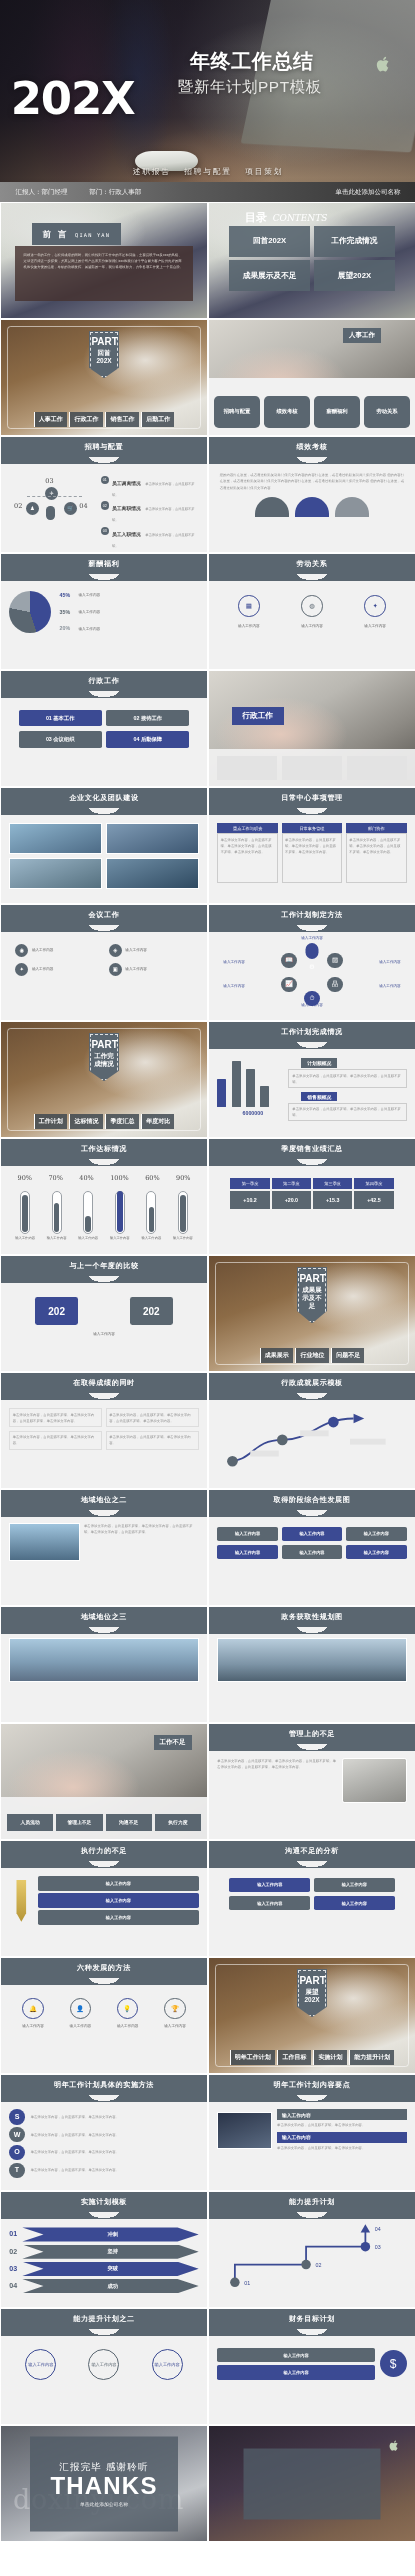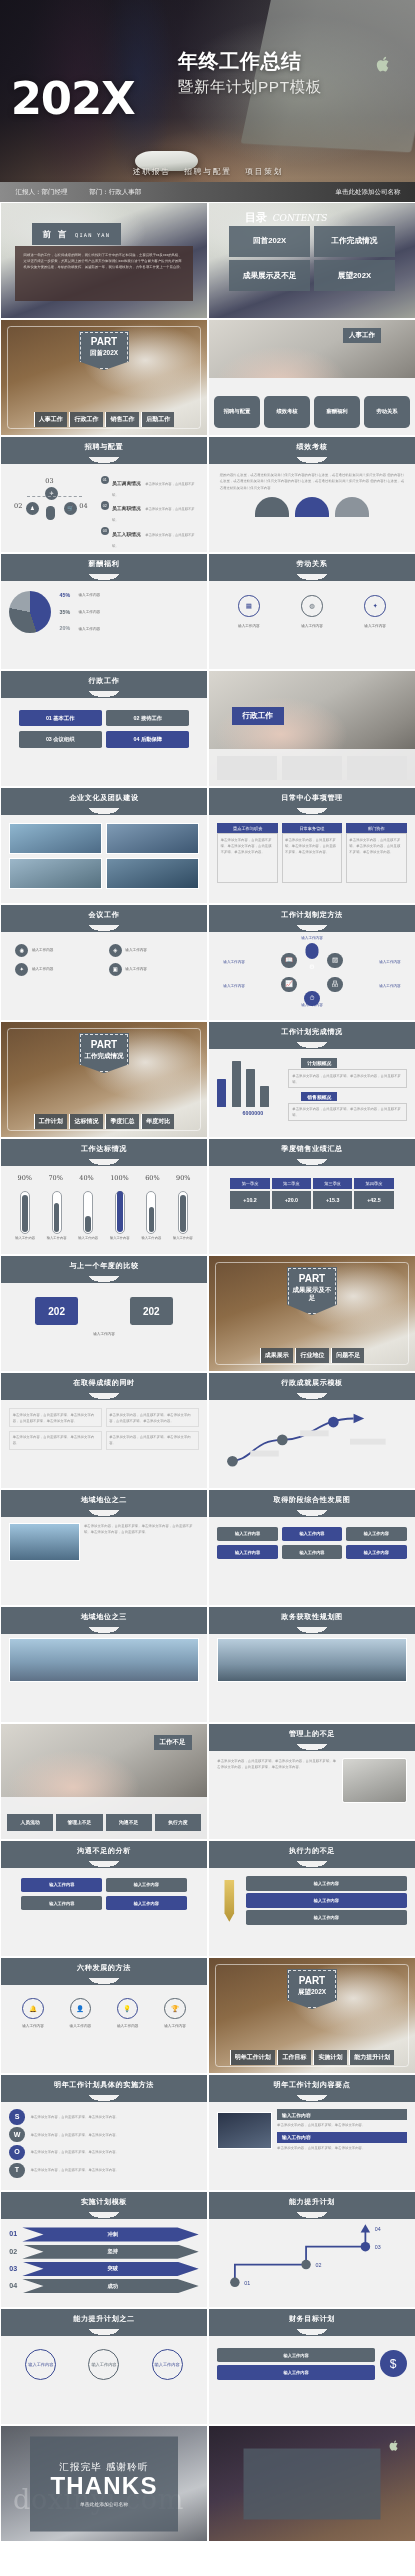--- a/index.html
+++ b/index.html
@@ -29,21 +29,21 @@
   .cover-title { position:absolute; left:0; top:46px; width:100%; text-align:center; white-space:nowrap; }
   .year {
     font-size:45px; font-weight:700; color:#fff; letter-spacing:-1.2px;
     font-family:"DejaVu Sans",sans-serif; line-height:.9;
     position:absolute; left:10.7px; top:-4.8px;
     text-shadow:0 1.2px 6px rgba(0,0,0,.45);
     margin-top:38px;
   }
   .title-main { position:absolute; left:178px; top:2.4px; text-align:left; }
   .title-main .l1 { font-size:20px; font-weight:700; color:#fff; letter-spacing:0.6px;
-    text-shadow:0 1.2px 4.8px rgba(0,0,0,.5); display:block; }
+    text-shadow:0 1.2px 4.8px rgba(0,0,0,.5); display:block;margin-left:12px; }
   .title-main .l2 { font-size:15.4px; color:#e9e9e6; letter-spacing:0.6px; display:block;
     text-shadow:0 1.2px 4.8px rgba(0,0,0,.5); margin-top:1.2px; }
   .mouse { position:absolute; left:135px; bottom:31px; width:63px; height:20px;
     background:linear-gradient(175deg,#f2f3f0 0%, #d6d8d2 60%, #9fa39b 100%);
     border-radius:31px/18px; box-shadow:0 3.6px 8.3px rgba(0,0,0,.45); }
   .keywords { position:absolute; left:0; bottom:25px; width:100%; text-align:center;
     font-size:7.7px; color:#f0ece6; letter-spacing:1.8px; text-shadow:0 0.6px 2.4px rgba(0,0,0,.6); }
   .keywords span { margin:0 4.8px; }
   .cover-foot { position:absolute; left:0; bottom:0; width:416px; height:20px;
     background:linear-gradient(90deg,#8b8b8b 0%,#5a5a5a 45%,#333 100%);
@@ -77,21 +77,21 @@
     color:#fff; font-size:7.1px; font-weight:700; display:flex; align-items:center;
     justify-content:center; letter-spacing:0.6px; }
   .s-head::after { content:""; position:absolute; left:0; bottom:-6.5px; width:100%; height:7.1px;
     background:#5a6670;
     -webkit-mask:radial-gradient(15.4px 7.1px at 50% 0, transparent 99%, #000 100%);
     mask:radial-gradient(15.4px 7.1px at 50% 0, transparent 99%, #000 100%); }
   .s-body { position:absolute; left:0; top:27px; width:100%; bottom:0; padding:3.6px 8.3px; }
 
   
   .part-banner { position:absolute; left:50%; top:10.7px; transform:translateX(-50%);
-    width:50px; background:#5a6670; color:#fff; text-align:center; padding:6px 2.4px 13px;
+    width:30px; background:#5a6670; color:#fff; text-align:center; padding:6px 2.4px 13px;
     outline:0.6px dashed rgba(255,255,255,.8); outline-offset:-2.4px;
     clip-path:polygon(0 0,100% 0,100% 78%,50% 100%,0 78%); }
   .part-banner .pn { font-size:12px; font-family:"DejaVu Serif",serif; font-style:italic; line-height:1; }
   .part-banner .pt { font-size:6.5px; font-weight:700; margin-top:2.4px; line-height:1.25; }
   .part-tabs { position:absolute; left:0; bottom:8.3px; width:100%; display:flex;
     justify-content:center; gap:2.4px; }
   .part-tabs div { background:rgba(60,70,78,.82); color:#fff; font-size:6px; font-weight:700;
     padding:3px 4.2px; border-left:1.2px solid #fff; }
   .frame { position:absolute; left:6px; top:6px; right:6px; bottom:6px;
     border:0.6px solid rgba(255,255,255,.55); border-radius:3.6px; }
@@ -669,41 +669,41 @@
       <div class="s-head">管理上的不足</div>
       <div class="s-body">
         <div class="row" style="gap:4.8px;margin-top:3.6px;">
           <div style="flex:1;" class="fauxtext">单击添加文字内容，言简意赅不罗嗦。单击添加文字内容，言简意赅不罗嗦。单击添加文字内容，言简意赅不罗嗦。单击添加文字内容。</div>
           <div style="width:65px;height:45px;background:linear-gradient(160deg,#d6d6d2,#8c8c88);border:1.8px solid #fff;border-radius:2.4px;"></div>
         </div>
       </div>
     </div>
 
     <div class="slide bg-light">
-      <div class="s-head">沟通不足的分析</div>
-      <div class="s-body">
-        <div style="display:grid;grid-template-columns:1fr 1fr;gap:3.6px;margin-top:6px;padding:0 12px;">
-          <div class="nbox b" style="font-size:4.2px;">输入工作内容</div>
-          <div class="nbox" style="font-size:4.2px;">输入工作内容</div>
-          <div class="nbox" style="font-size:4.2px;">输入工作内容</div>
-          <div class="nbox b" style="font-size:4.2px;">输入工作内容</div>
-        </div>
-      </div>
-    </div>
-
-    <div class="slide bg-light">
       <div class="s-head">执行力的不足</div>
       <div class="s-body">
         <div class="row" style="gap:4.8px;margin-top:4.8px;align-items:center;">
           <div style="width:24px;height:42px;background:linear-gradient(180deg,#e6c96a,#b59536);clip-path:polygon(30% 0,70% 0,70% 80%,50% 100%,30% 80%);"></div>
           <div style="flex:1;">
             <div class="nbox" style="font-size:4.2px;margin-bottom:2.4px;">输入工作内容</div>
             <div class="nbox b" style="font-size:4.2px;margin-bottom:2.4px;">输入工作内容</div>
             <div class="nbox" style="font-size:4.2px;">输入工作内容</div>
           </div>
+        </div>
+      </div>
+    </div>
+
+    <div class="slide bg-light">
+      <div class="s-head">沟通不足的分析</div>
+      <div class="s-body">
+        <div style="display:grid;grid-template-columns:1fr 1fr;gap:3.6px;margin-top:6px;padding:0 12px;">
+          <div class="nbox b" style="font-size:4.2px;">输入工作内容</div>
+          <div class="nbox" style="font-size:4.2px;">输入工作内容</div>
+          <div class="nbox" style="font-size:4.2px;">输入工作内容</div>
+          <div class="nbox b" style="font-size:4.2px;">输入工作内容</div>
         </div>
       </div>
     </div>
 
     <div class="slide bg-light">
       <div class="s-head">六种发展的方法</div>
       <div class="s-body">
         <div class="circ-row" style="margin-top:9.5px;">
           <div class="circ">🔔</div>
           <div class="circ g">👤</div>

